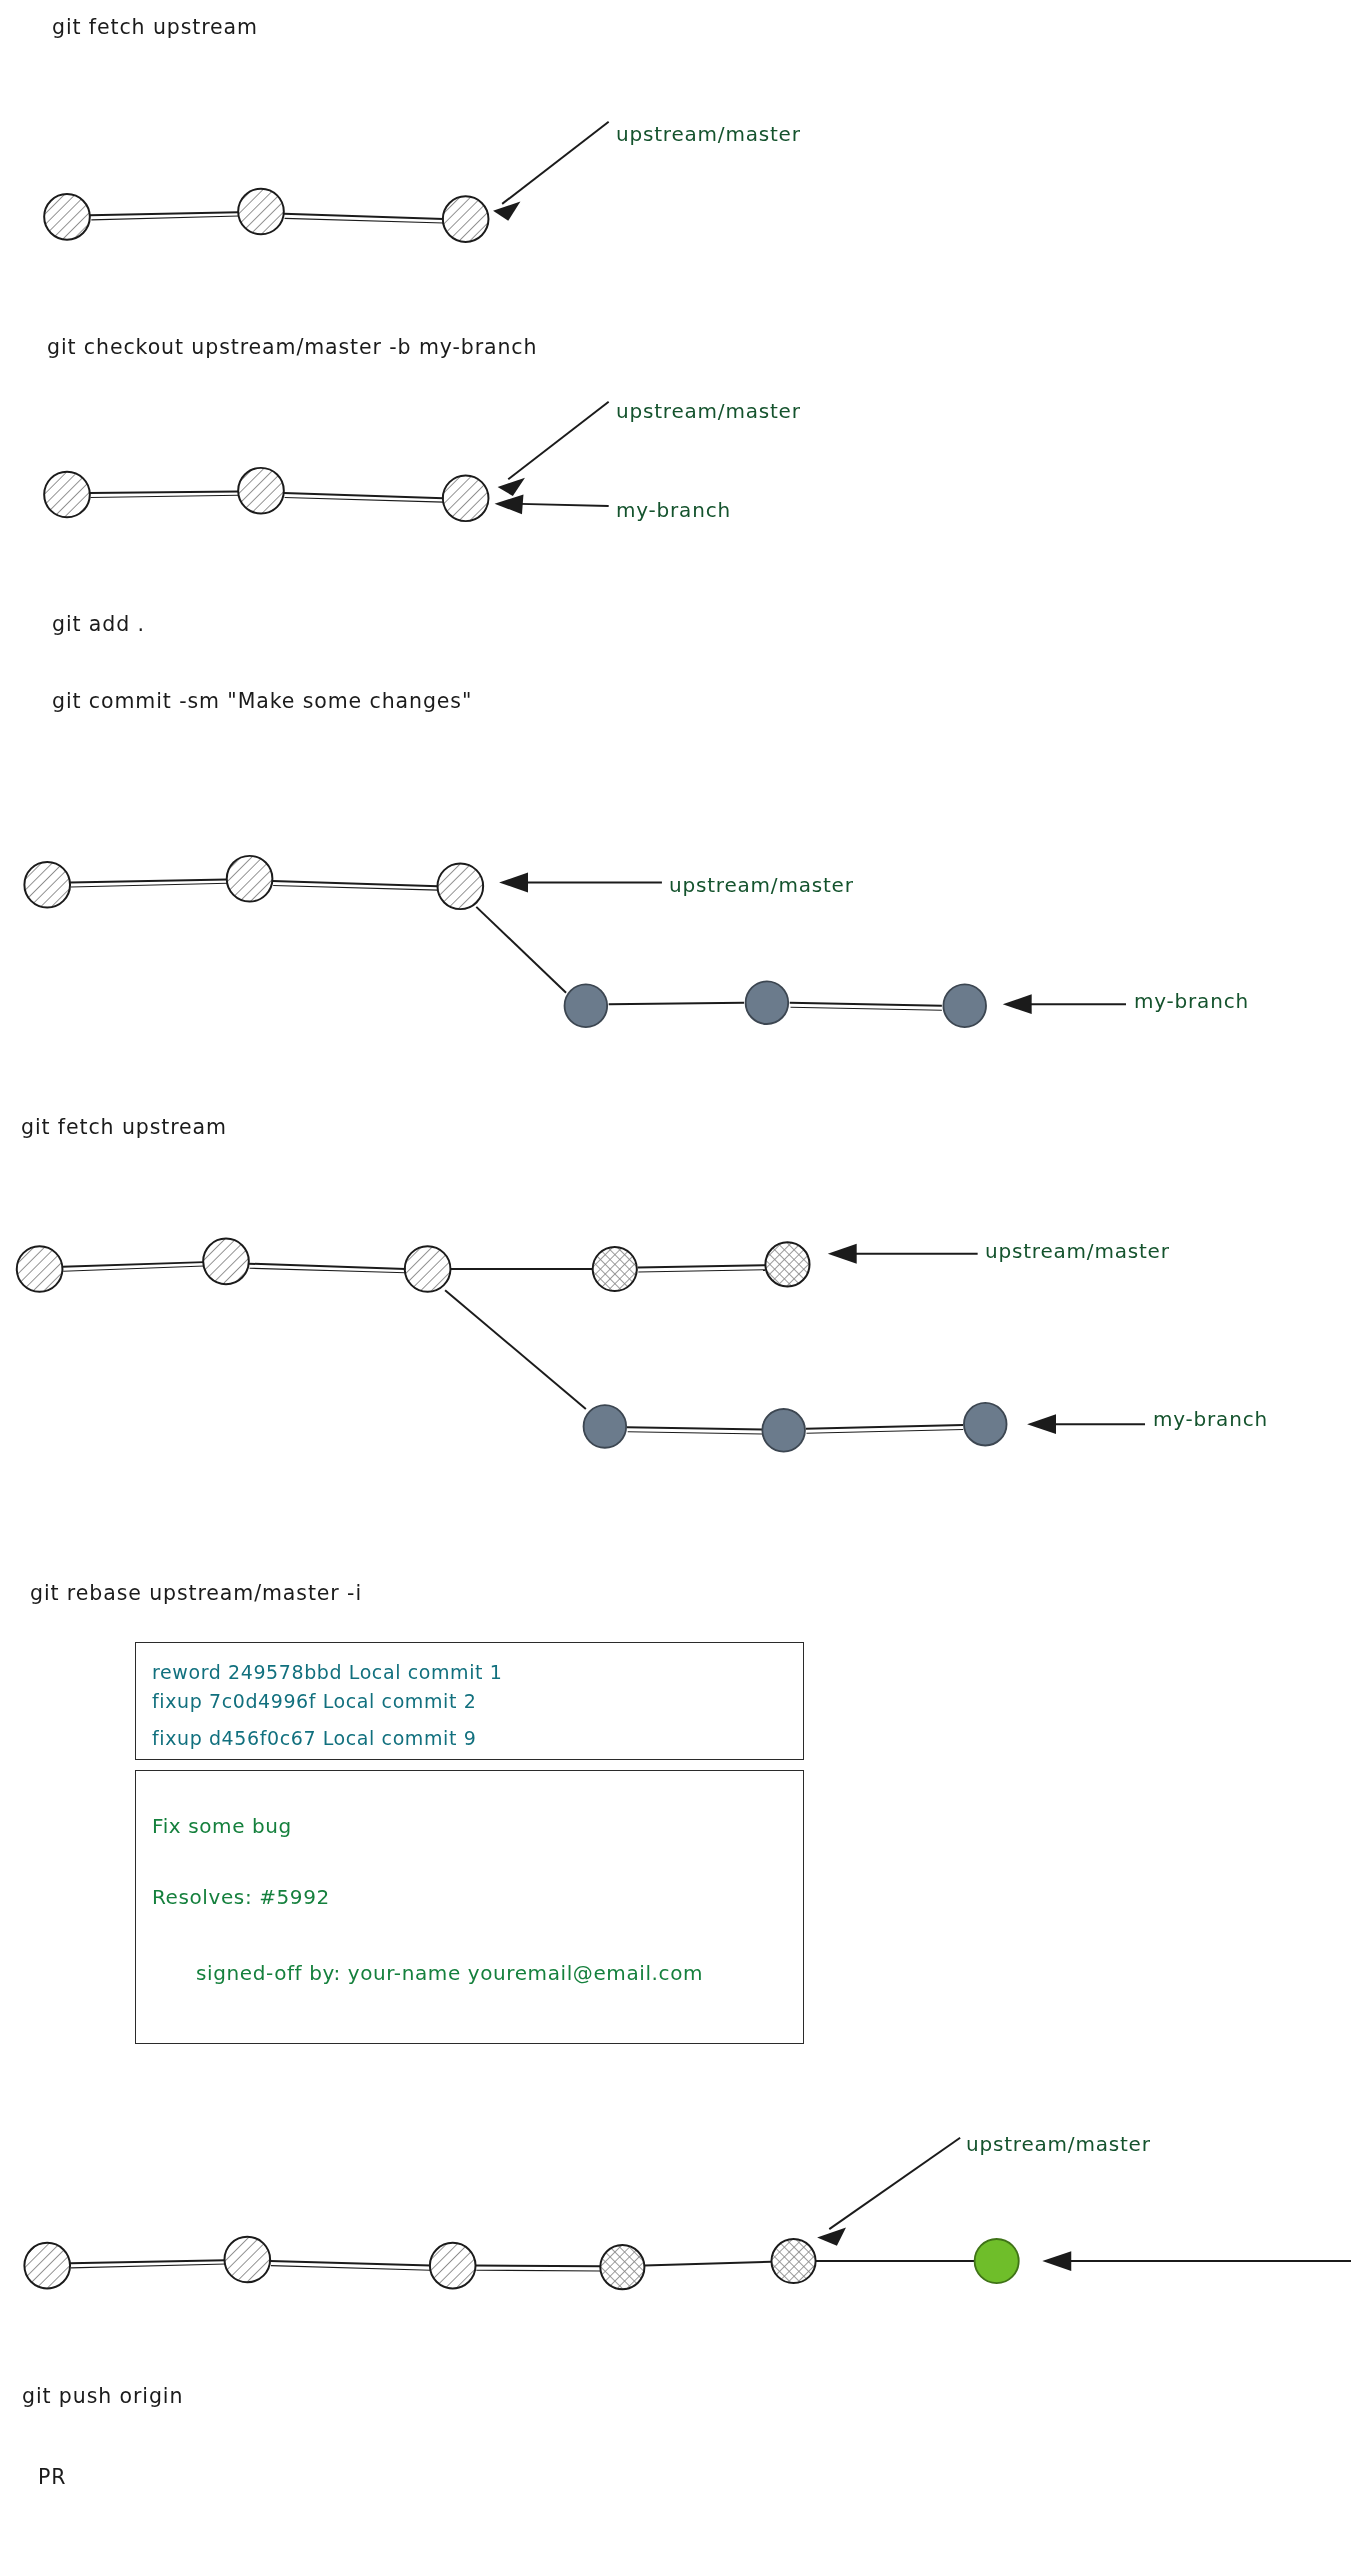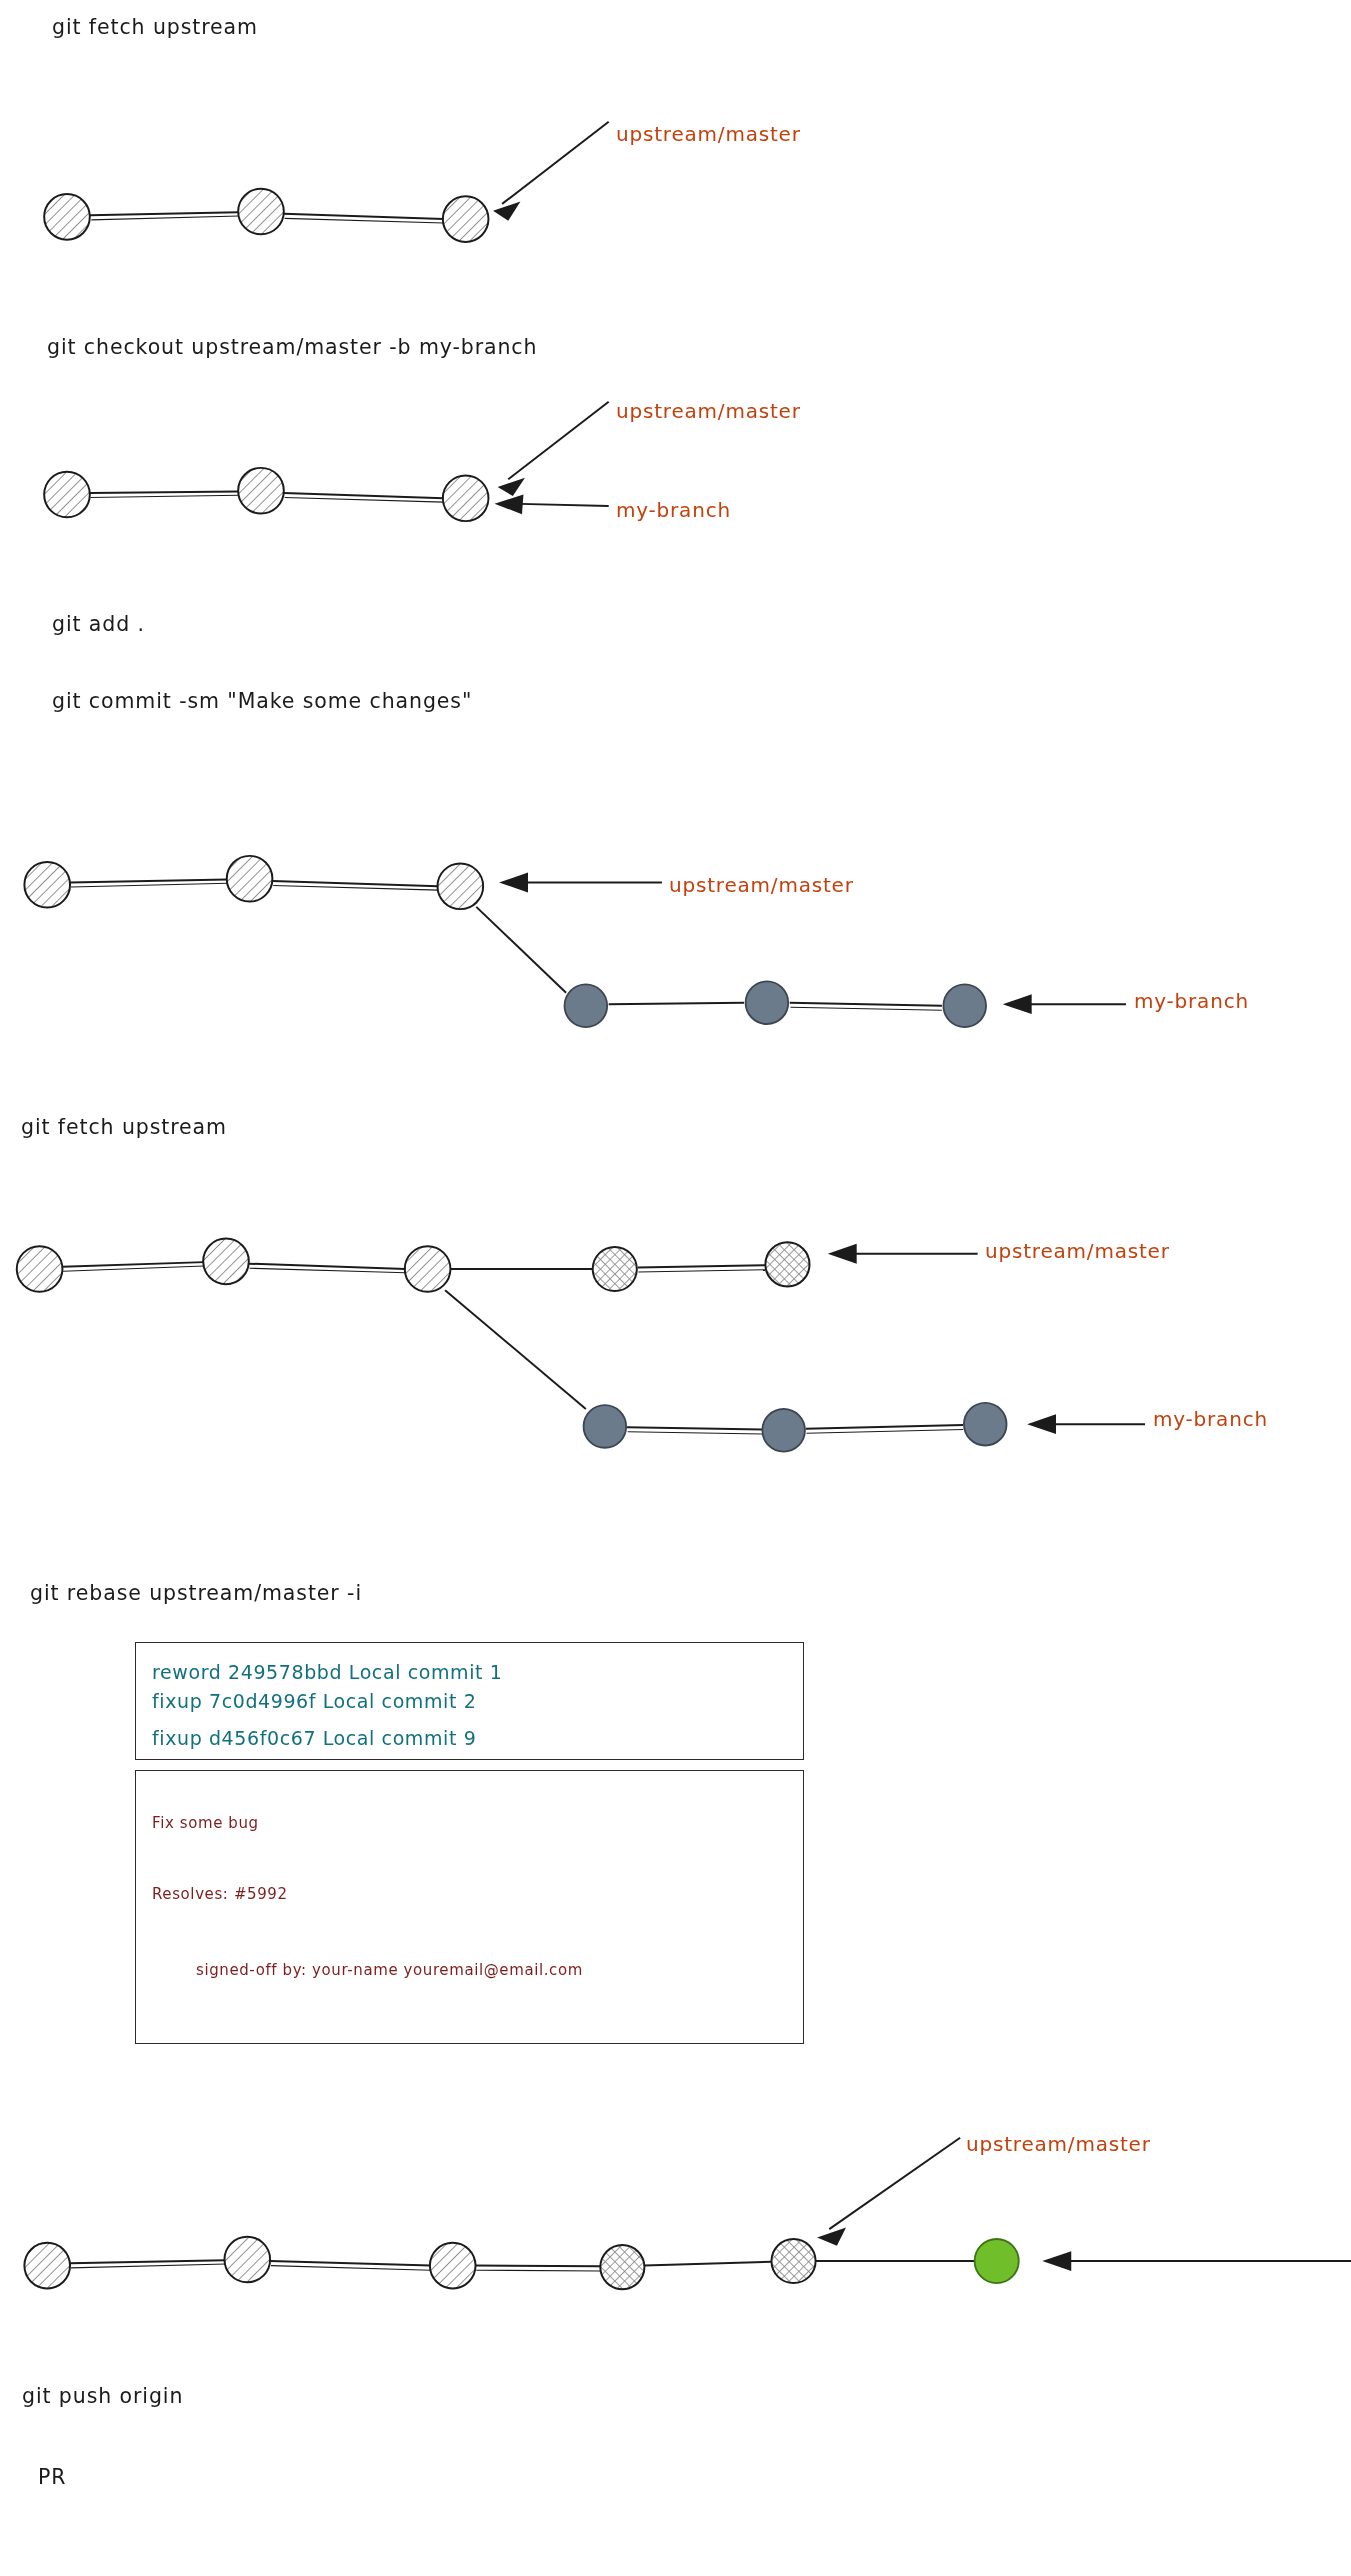--- a/index.html
+++ b/index.html
@@ -26,21 +26,21 @@
     font-size: 20.5px;
     letter-spacing: 0.9px;
     color: #1b1b1b;
     white-space: nowrap;
   }
   .label {
     position: absolute;
     font-family: "DejaVu Sans", sans-serif;
     font-size: 20px;
     letter-spacing: 0.8px;
-    color: #c2410c;
+    color: #14532d;
     white-space: nowrap;
   }
   svg.layer {
     position: absolute;
     left: 0;
     top: 0;
     width: 1352px;
     height: 2576px;
     overflow: visible;
   }
@@ -54,23 +54,23 @@
     position: absolute;
     font-family: "DejaVu Sans", sans-serif;
     font-size: 19px;
     letter-spacing: 0.6px;
     color: #11707e;
     white-space: nowrap;
   }
   .msgline {
     position: absolute;
     font-family: "DejaVu Sans", sans-serif;
-    font-size: 15px;
+    font-size: 20px;
     letter-spacing: 0.6px;
-    color: #7f1d1d;
+    color: #15803d;
     white-space: nowrap;
   }
 </style>
 </head>
 <body>
 
 <div class="stage">
 
   <div class="cmd" style="left:52px;  top:15px;">git fetch upstream</div>
   <div class="cmd" style="left:47px;  top:335px;">git checkout upstream/master -b my-branch</div>

